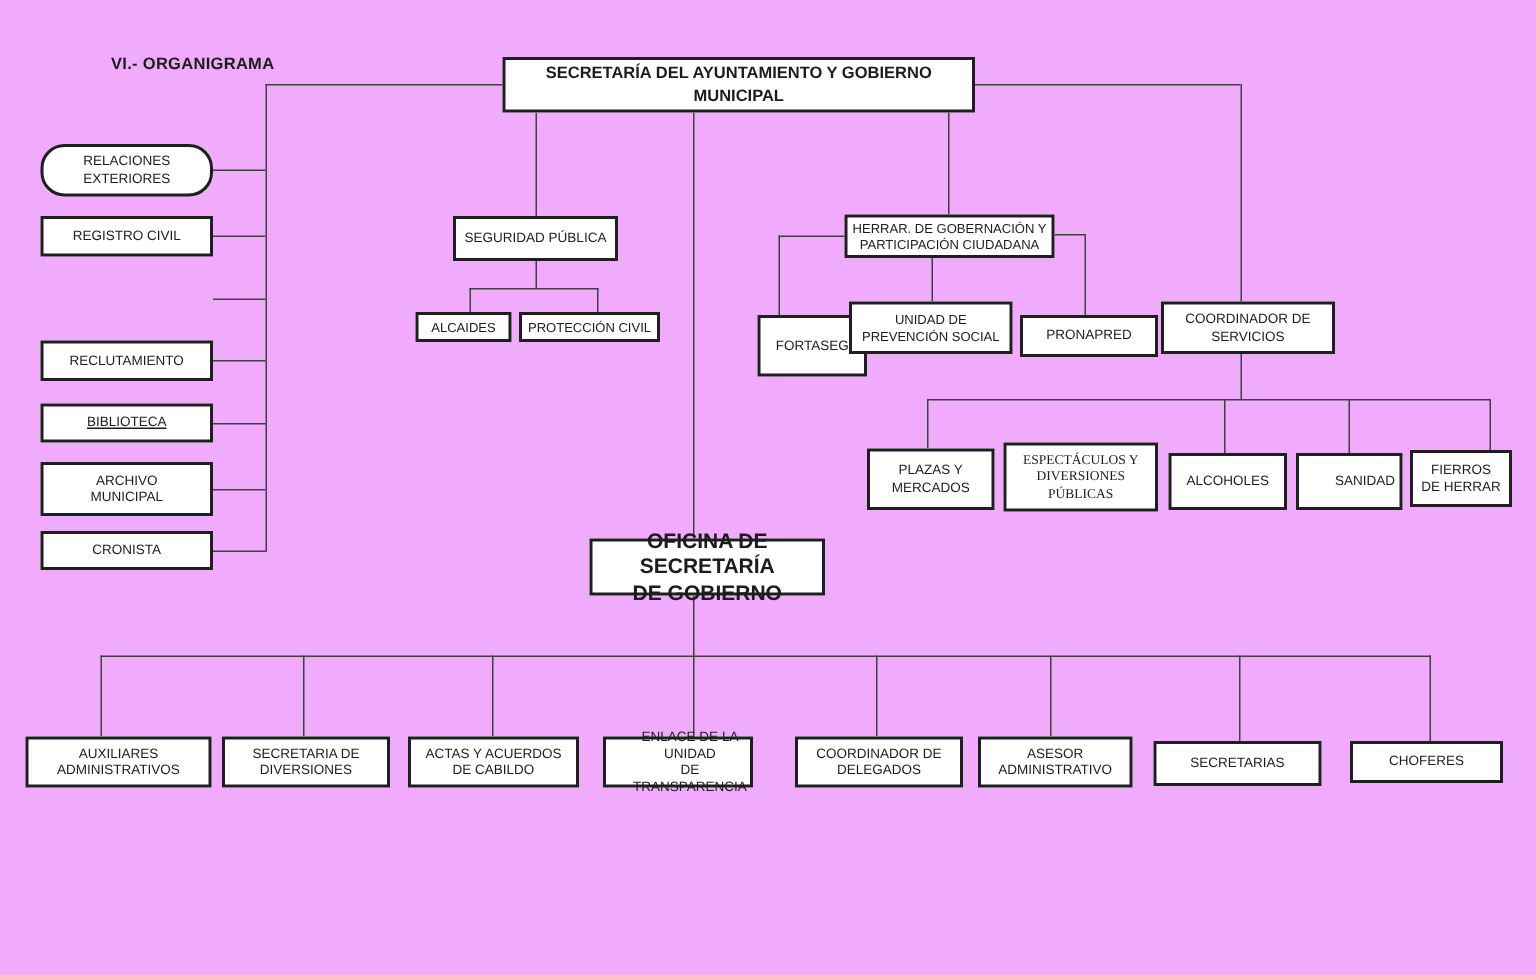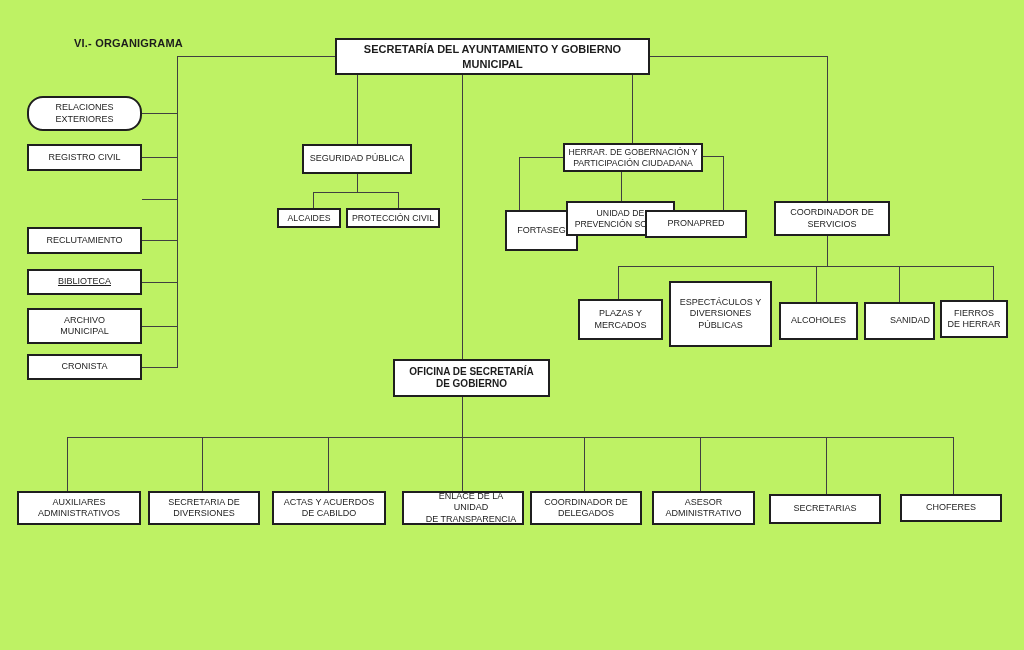--- a/index.html
+++ b/index.html
@@ -1,32 +1,32 @@
 <!DOCTYPE html>
 <html><head>
 <meta charset="utf-8">
 <style>
   html,body{margin:0;padding:0;background:#ffffff;}
   .stage{
-    position:relative;width:1024px;height:650px;background:#bef264;
+    position:relative;width:1024px;height:650px;background:#f0abfc;
     font-family:"Liberation Sans",sans-serif;color:#1c1c1c;overflow:hidden;
   }
   .title{
     position:absolute;left:74px;top:37px;font-size:11px;font-weight:bold;
     letter-spacing:.2px;
   }
   .box{
     position:absolute;display:flex;align-items:center;justify-content:center;
     text-align:center;border:2px solid #1f1f1f;background:#ffffff;
     font-size:9px;line-height:1.25;white-space:pre-line;box-sizing:border-box;
     padding:1px 1px;z-index:2;
   }
   .bold{font-weight:bold;}
   .root-box{font-size:11px;line-height:1.3;}
-  .oficina-box{font-size:10px;padding:0;}
+  .oficina-box{font-size:14px;padding:0;}
   .sm{font-size:8.7px;}
   .hl,.vl{position:absolute;background:#404040;z-index:1;}
   .hl{height:1px;}
   .vl{width:1px;}
 </style>
 </head>
 <body>
 
 <div class="stage">
 
@@ -91,44 +91,44 @@
 
   <div class="box" style="left:302px;top:144px;width:110px;height:30px;">SEGURIDAD PÚBLICA</div>
   <div class="box sm" style="left:277px;top:208px;width:64px;height:20px;">ALCAIDES</div>
   <div class="box sm" style="left:346px;top:208px;width:94px;height:20px;">PROTECCIÓN CIVIL</div>
 
   <div class="box sm" style="left:563px;top:143px;width:140px;height:29px;">HERRAR. DE GOBERNACIÓN Y
 PARTICIPACIÓN CIUDADANA</div>
   <div class="box" style="left:505px;top:210px;width:73px;height:41px;">FORTASEG</div>
   <div class="box sm" style="left:566px;top:201px;width:109px;height:35px;">UNIDAD DE
 PREVENCIÓN SOCIAL</div>
-  <div class="box" style="left:645px;top:210px;width:102px;height:28px;">PRONAPRED</div>
+  <div class="box" style="left:680px;top:210px;width:92px;height:28px;">PRONAPRED</div>
 
   <div class="box" style="left:774px;top:201px;width:116px;height:35px;">COORDINADOR DE
 SERVICIOS</div>
   <div class="box" style="left:578px;top:299px;width:85px;height:41px;">PLAZAS Y
 MERCADOS</div>
-  <div class="box" style="left:669px;top:281px;width:103px;height:66px;">ESPECTÁCULOS Y
+  <div class="box" style="left:669px;top:295px;width:103px;height:46px;font-family:Liberation Serif, serif;">ESPECTÁCULOS Y
 DIVERSIONES
 PÚBLICAS</div>
   <div class="box" style="left:779px;top:302px;width:79px;height:38px;">ALCOHOLES</div>
   <div class="box" style="left:864px;top:302px;width:71px;height:38px;padding-left:22px;">SANIDAD</div>
   <div class="box" style="left:940px;top:300px;width:68px;height:38px;">FIERROS
 DE HERRAR</div>
 
   <div class="box bold oficina-box" style="left:393px;top:359px;width:157px;height:38px;">OFICINA DE SECRETARÍA
 DE GOBIERNO</div>
 
   <div class="box" style="left:17px;top:491px;width:124px;height:34px;">AUXILIARES
 ADMINISTRATIVOS</div>
   <div class="box" style="left:148px;top:491px;width:112px;height:34px;">SECRETARIA DE
 DIVERSIONES</div>
   <div class="box" style="left:272px;top:491px;width:114px;height:34px;">ACTAS Y ACUERDOS
 DE CABILDO</div>
-  <div class="box" style="left:402px;top:491px;width:122px;height:34px;padding-left:17px;">ENLACE DE LA UNIDAD
+  <div class="box" style="left:402px;top:491px;width:100px;height:34px;padding-left:17px;">ENLACE DE LA UNIDAD
 DE TRANSPARENCIA</div>
   <div class="box" style="left:530px;top:491px;width:112px;height:34px;">COORDINADOR DE
 DELEGADOS</div>
   <div class="box" style="left:652px;top:491px;width:103px;height:34px;">ASESOR
 ADMINISTRATIVO</div>
   <div class="box" style="left:769px;top:494px;width:112px;height:30px;">SECRETARIAS</div>
   <div class="box" style="left:900px;top:494px;width:102px;height:28px;">CHOFERES</div>
 
 </div>
 

